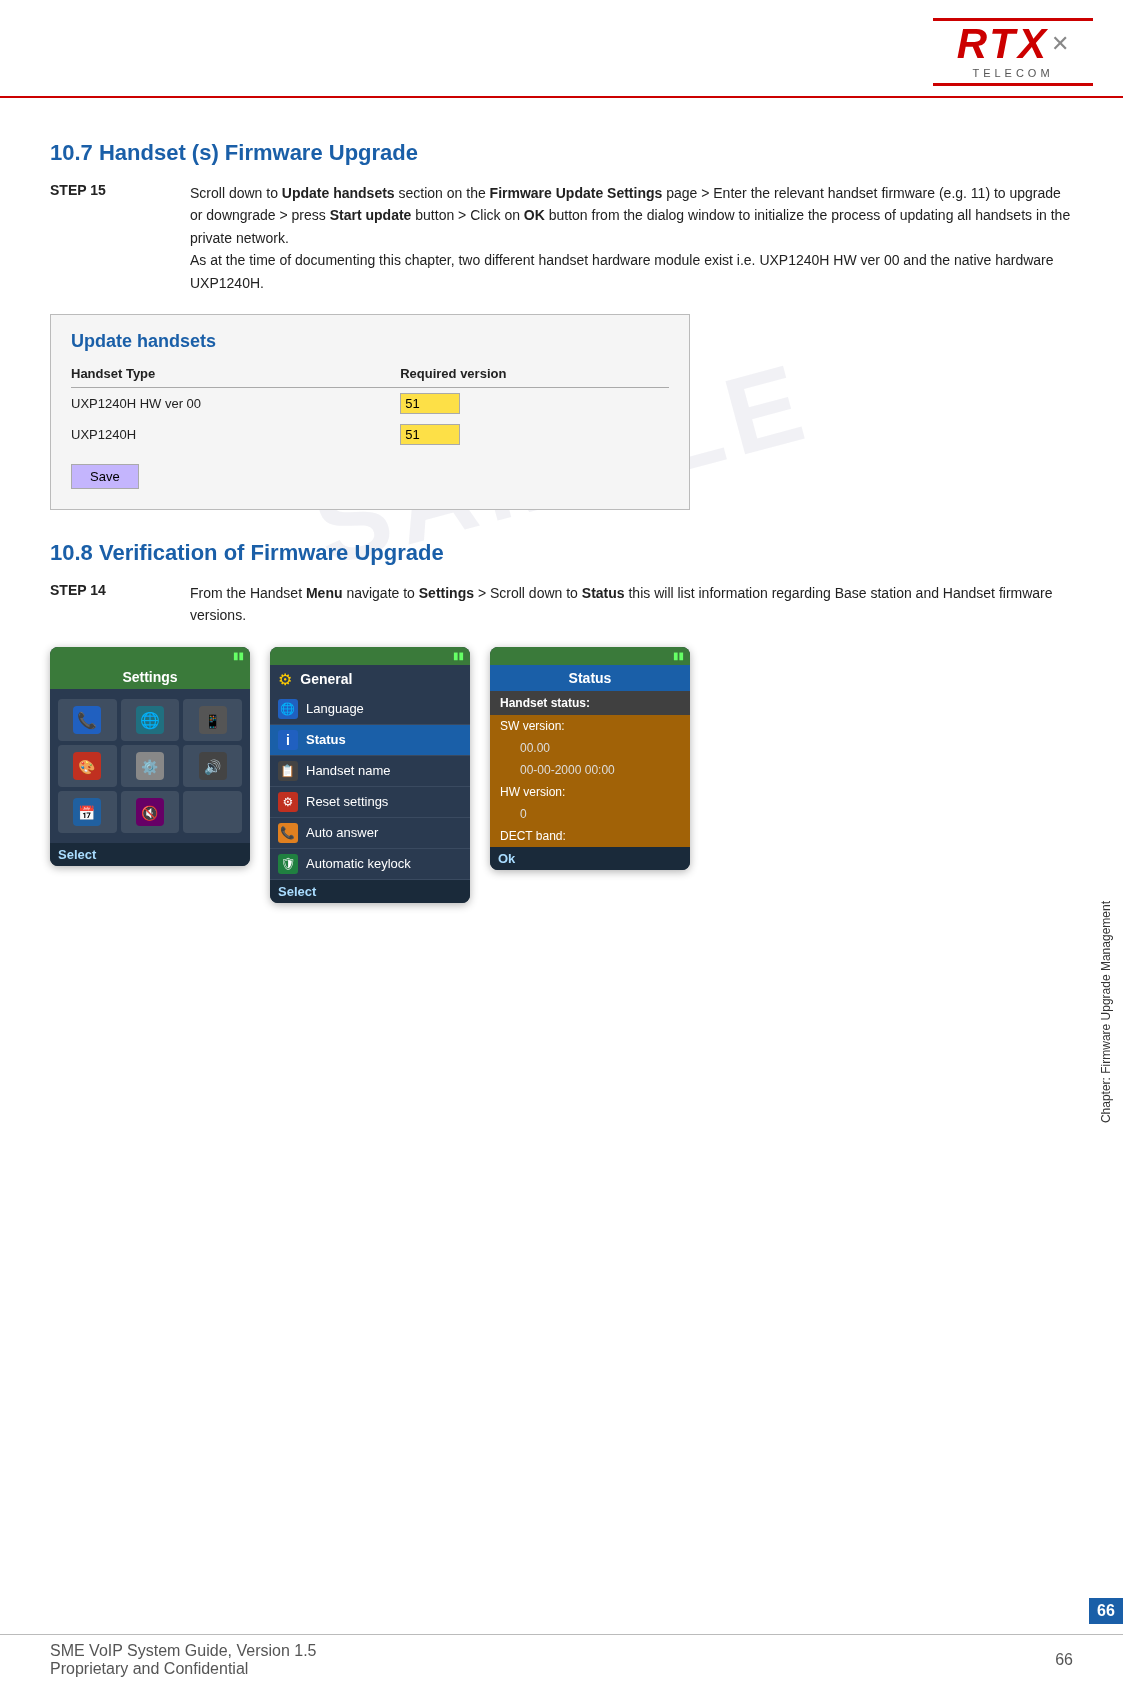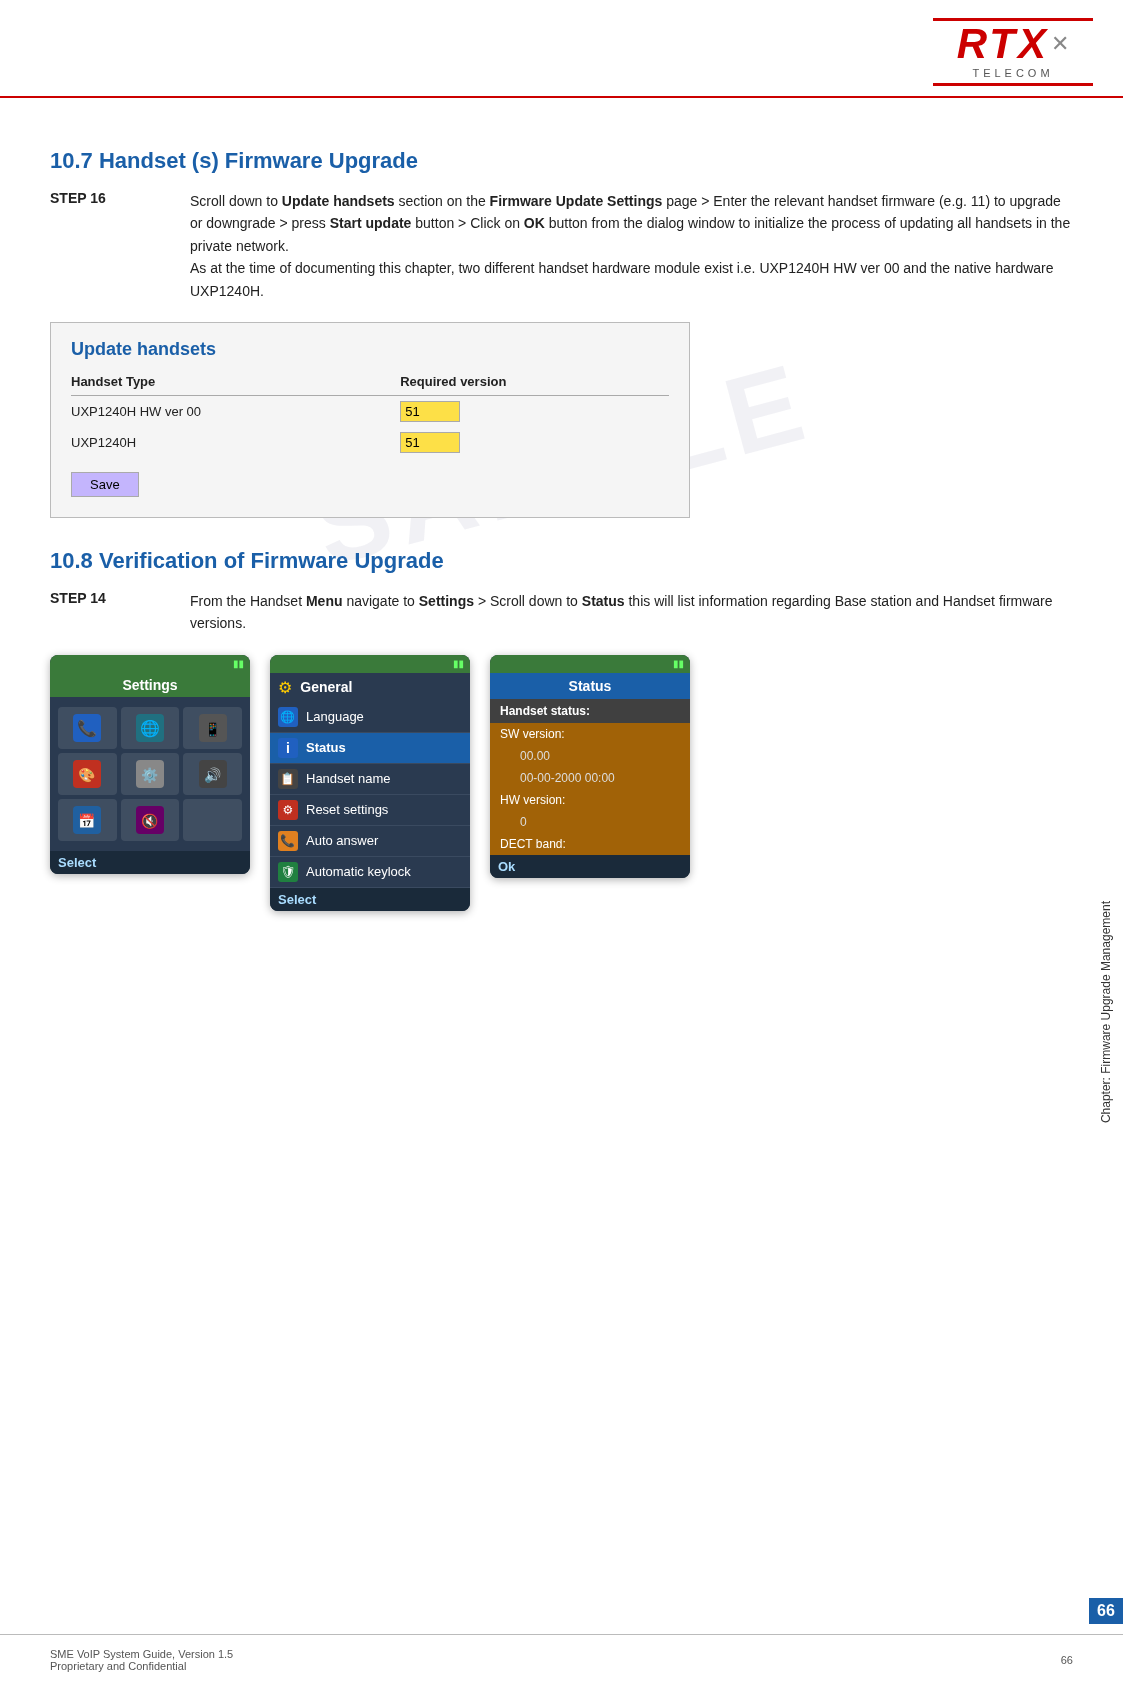--- a/index.html
+++ b/index.html
@@ -12,21 +12,21 @@
       background: #fff;
       position: relative;
     }
 
     
     .header {
       display: flex;
       justify-content: flex-end;
       padding: 18px 30px 10px 0;
       border-bottom: 2px solid #c00;
-      margin-bottom: 10px;
+      margin-bottom: 2px;
     }
     .logo-box {
       display: flex;
       flex-direction: column;
       align-items: center;
     }
     .logo-rtx {
       font-size: 38px;
       font-weight: 900;
       color: #cc0000;
@@ -311,21 +311,21 @@
     .footer {
       position: absolute;
       bottom: 0;
       left: 0;
       right: 0;
       height: 50px;
       border-top: 1px solid #bbb;
       display: flex;
       align-items: center;
       padding: 0 50px;
-      font-size: 11px;
+      font-size: 16px;
       color: #555;
       justify-content: space-between;
     }
 
     .bold { font-weight: bold; }
     .content-wrapper {
       position: relative;
       z-index: 1;
     }
   </style>
@@ -350,21 +350,21 @@
     <div style="width:160px;height:3px;background:#c00;margin-top:4px;"></div>
   </div>
 </div>
 
 <div class="main-content content-wrapper">
 
   <div class="section-heading">10.7 Handset (s) Firmware Upgrade</div>
 
   <div class="step-block">
     <div class="step-row">
-      <div class="step-num">STEP 16</div>
+      <div class="step-num">STEP 15</div>
       <div class="step-content">
         <span>Scroll down to <span class="bold">Update handsets</span> section on the <span class="bold">Firmware Update Settings</span> page &gt; Enter the relevant handset firmware (e.g. 11) to upgrade or downgrade &gt; press <span class="bold">Start update</span> button &gt; Click on <span class="bold">OK</span> button from the dialog window to initialize the process of updating all handsets in the private network.</span>
         <br>
         <span>As at the time of documenting this chapter, two different handset hardware module exist i.e. UXP1240H HW ver 00 and the native hardware UXP1240H.</span>
       </div>
     </div>
   </div>
 
   <div class="update-box">
     <div class="update-box-title">Update handsets</div>

